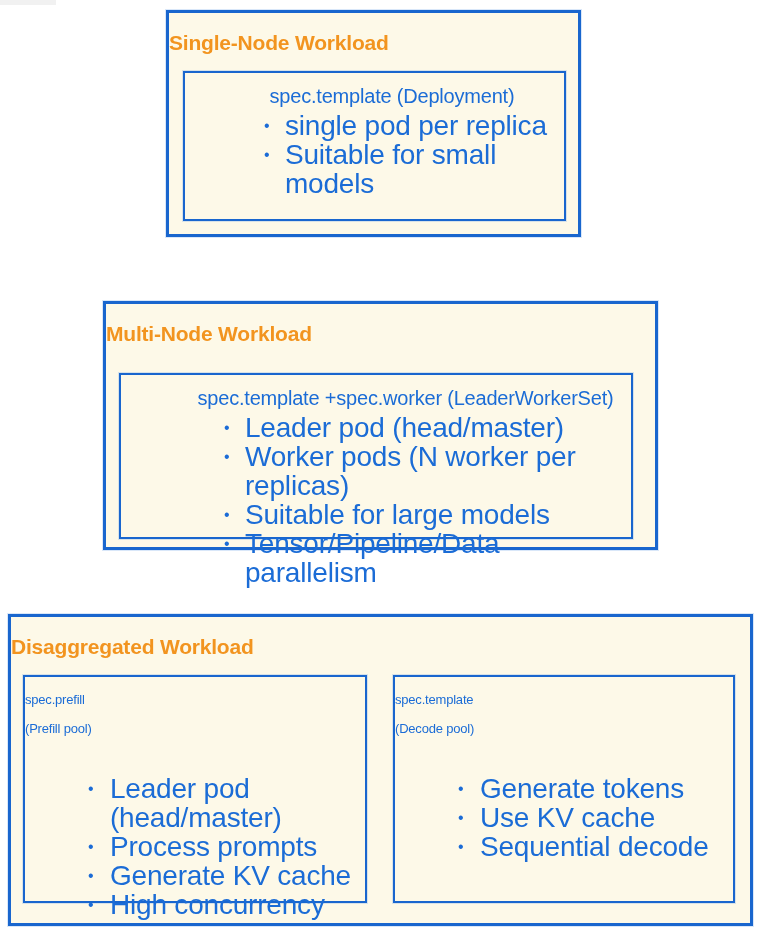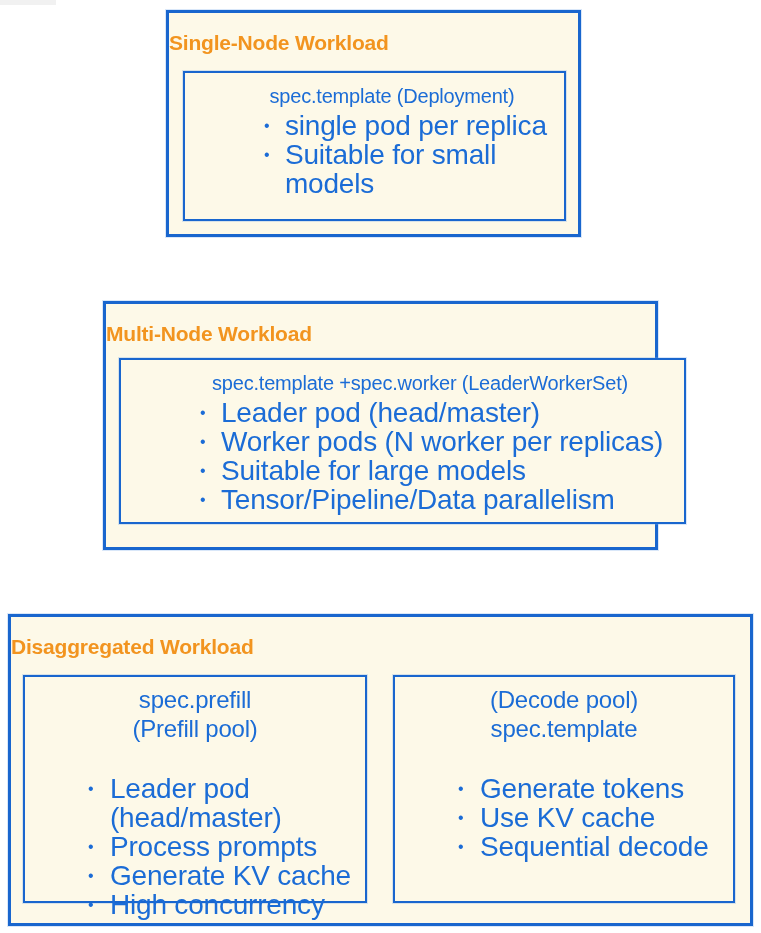--- a/index.html
+++ b/index.html
@@ -45,34 +45,33 @@
   }
   .inner {
     position: absolute;
     box-sizing: border-box;
     background: var(--fill);
     border: 2px solid var(--border);
     box-shadow: 0 0 0 1px rgba(120, 170, 235, 0.28);
     color: var(--blue);
   }
   .inner1  { left: 14px;  top: 58px; width: 383px; height: 150px; }
-  .inner2  { left: 13px;  top: 54px; width: 567px; height: 166px; }
+  .inner2  { left: 13px;  top: 69px; width: 514px; height: 166px; padding-left: 24px; }
   .inner3a { left: 12px;  top: 58px; width: 344px; height: 228px; }
   .inner3b { left: 382px; top: 58px; width: 342px; height: 228px; }
   .inner-heading {
     margin: 9px 0 0 35px;
     font-size: 20px;
     line-height: 29px;
     color: var(--blue);
     text-align: center;
   }
   .pool-heading {
     margin: 8px 0 0 0;
-    text-align: center;
-    font-size: 24px;
+    font-size: 13px;
     line-height: 29px;
     color: var(--blue);
   }
   ul.bullets {
     margin: 0;
     padding: 0;
     list-style: none;
   }
   ul.bullets li {
     position: relative;
@@ -135,22 +134,22 @@
       <ul class="bullets">
         <li>Leader pod (head/master)</li>
         <li>Process prompts</li>
         <li>Generate KV cache</li>
         <li>High concurrency</li>
       </ul>
     </div>
 
     <div class="inner inner3b">
       <div class="pool-heading">
+        <div>spec.template</div>
         <div>(Decode pool)</div>
-        <div>spec.template</div>
       </div>
       <ul class="bullets">
         <li>Generate tokens</li>
         <li>Use KV cache</li>
         <li>Sequential decode</li>
       </ul>
     </div>
   </section>
 
 </div>

